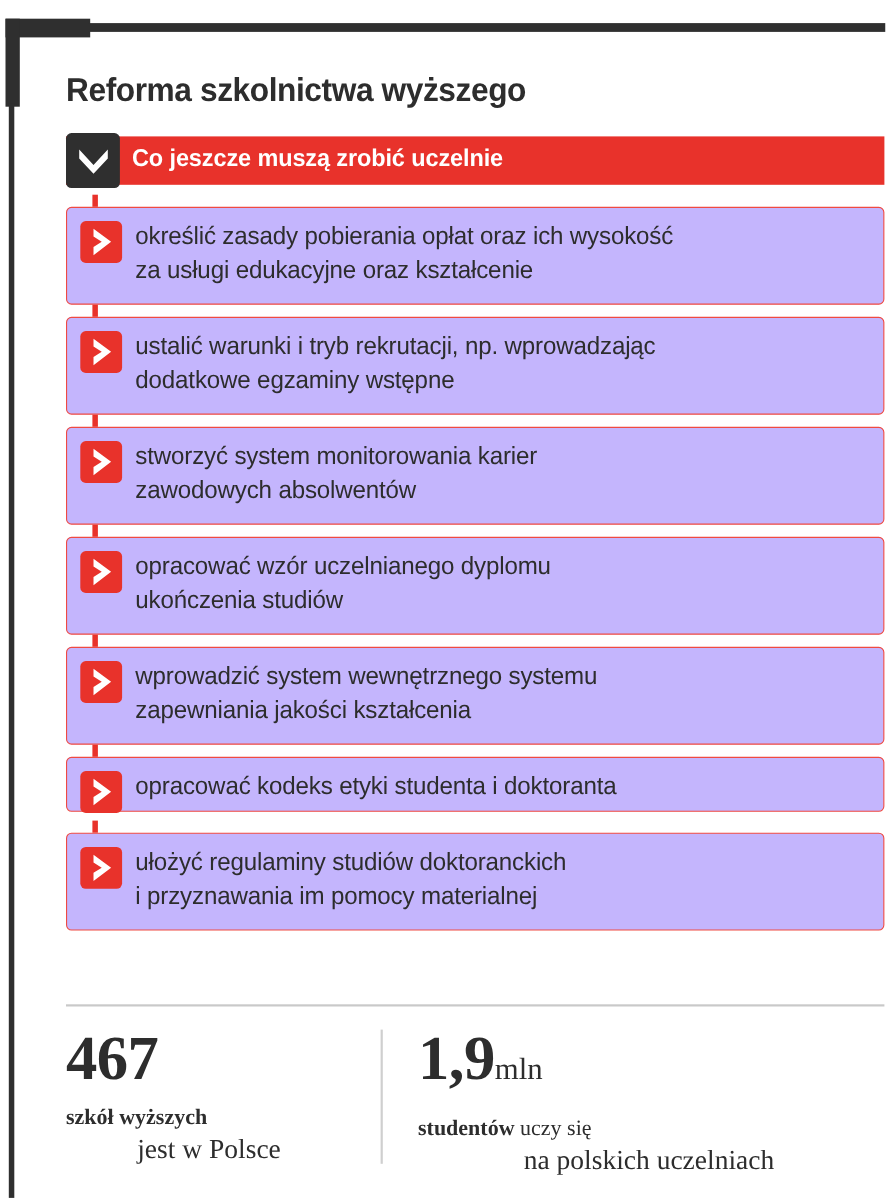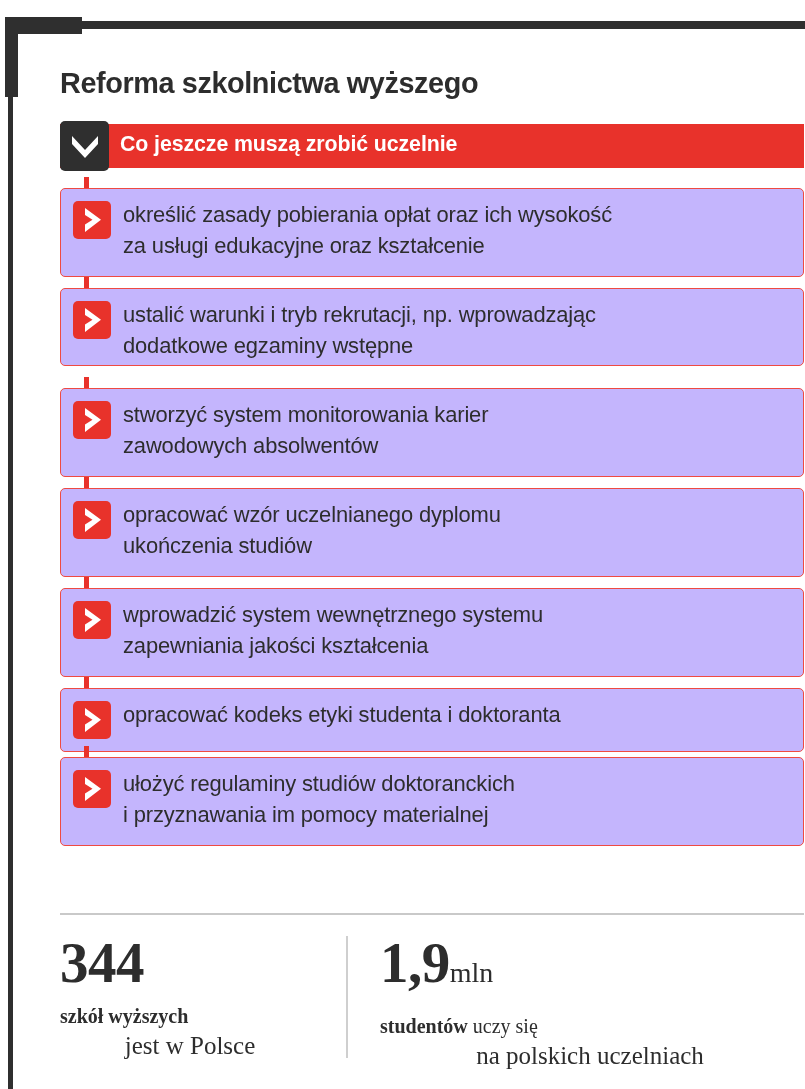--- a/index.html
+++ b/index.html
@@ -256,21 +256,21 @@
       <div class="item" style="top: 188px; height: 89px;">
         <div class="item-icon">
           <svg width="21" height="26" viewBox="0 0 21 26" aria-hidden="true">
             <path d="M3 1 L19 12.8 L3 25 L3 17.5 L10.5 12.8 L3 8 Z" fill="#ffffff"></path>
           </svg>
         </div>
         <div class="item-text">określić zasady pobierania opłat oraz ich wysokość
 za usługi edukacyjne oraz kształcenie</div>
       </div>
       <div class="connector" style="top: 277px; height: 11px;"></div>
-      <div class="item" style="top: 288px; height: 78px;">
+      <div class="item" style="top: 288px; height: 89px;">
         <div class="item-icon">
           <svg width="21" height="26" viewBox="0 0 21 26" aria-hidden="true">
             <path d="M3 1 L19 12.8 L3 25 L3 17.5 L10.5 12.8 L3 8 Z" fill="#ffffff"></path>
           </svg>
         </div>
         <div class="item-text">ustalić warunki i tryb rekrutacji, np. wprowadzając
 dodatkowe egzaminy wstępne</div>
       </div>
       <div class="connector" style="top: 377px; height: 11px;"></div>
       <div class="item" style="top: 388px; height: 89px;">
@@ -296,21 +296,21 @@
       <div class="item" style="top: 588px; height: 89px;">
         <div class="item-icon">
           <svg width="21" height="26" viewBox="0 0 21 26" aria-hidden="true">
             <path d="M3 1 L19 12.8 L3 25 L3 17.5 L10.5 12.8 L3 8 Z" fill="#ffffff"></path>
           </svg>
         </div>
         <div class="item-text">wprowadzić system wewnętrznego systemu
 zapewniania jakości kształcenia</div>
       </div>
       <div class="connector" style="top: 677px; height: 11px;"></div>
-      <div class="item" style="top: 688px; height: 64px;">
+      <div class="item" style="top: 688px; height: 50px;">
         <div class="item-icon">
           <svg width="21" height="26" viewBox="0 0 21 26" aria-hidden="true">
             <path d="M3 1 L19 12.8 L3 25 L3 17.5 L10.5 12.8 L3 8 Z" fill="#ffffff"></path>
           </svg>
         </div>
         <div class="item-text">opracować kodeks etyki studenta i doktoranta</div>
       </div>
       <div class="connector" style="top: 746px; height: 11px;"></div>
       <div class="item" style="top: 757px; height: 89px;">
         <div class="item-icon">
@@ -322,21 +322,21 @@
 i przyznawania im pomocy materialnej</div>
       </div>
     </div>
 
   <div class="stats-divider"></div>
 
   <div class="stats">
     <div class="stat-vline"></div>
 
     <div class="stat stat-1">
-      <div class="stat-number">344</div>
+      <div class="stat-number">467</div>
       <div class="stat-line1">
         <span>szkół wyższych</span><span class="reg"></span>
       </div>
       <div class="stat-line2">jest w Polsce</div>
     </div>
 
     <div class="stat stat-2">
       <div class="stat-number"><span>1,9</span><span class="stat-unit">mln</span></div>
       <div class="stat-line1">
         <span>studentów</span><span class="reg"> uczy się</span>

